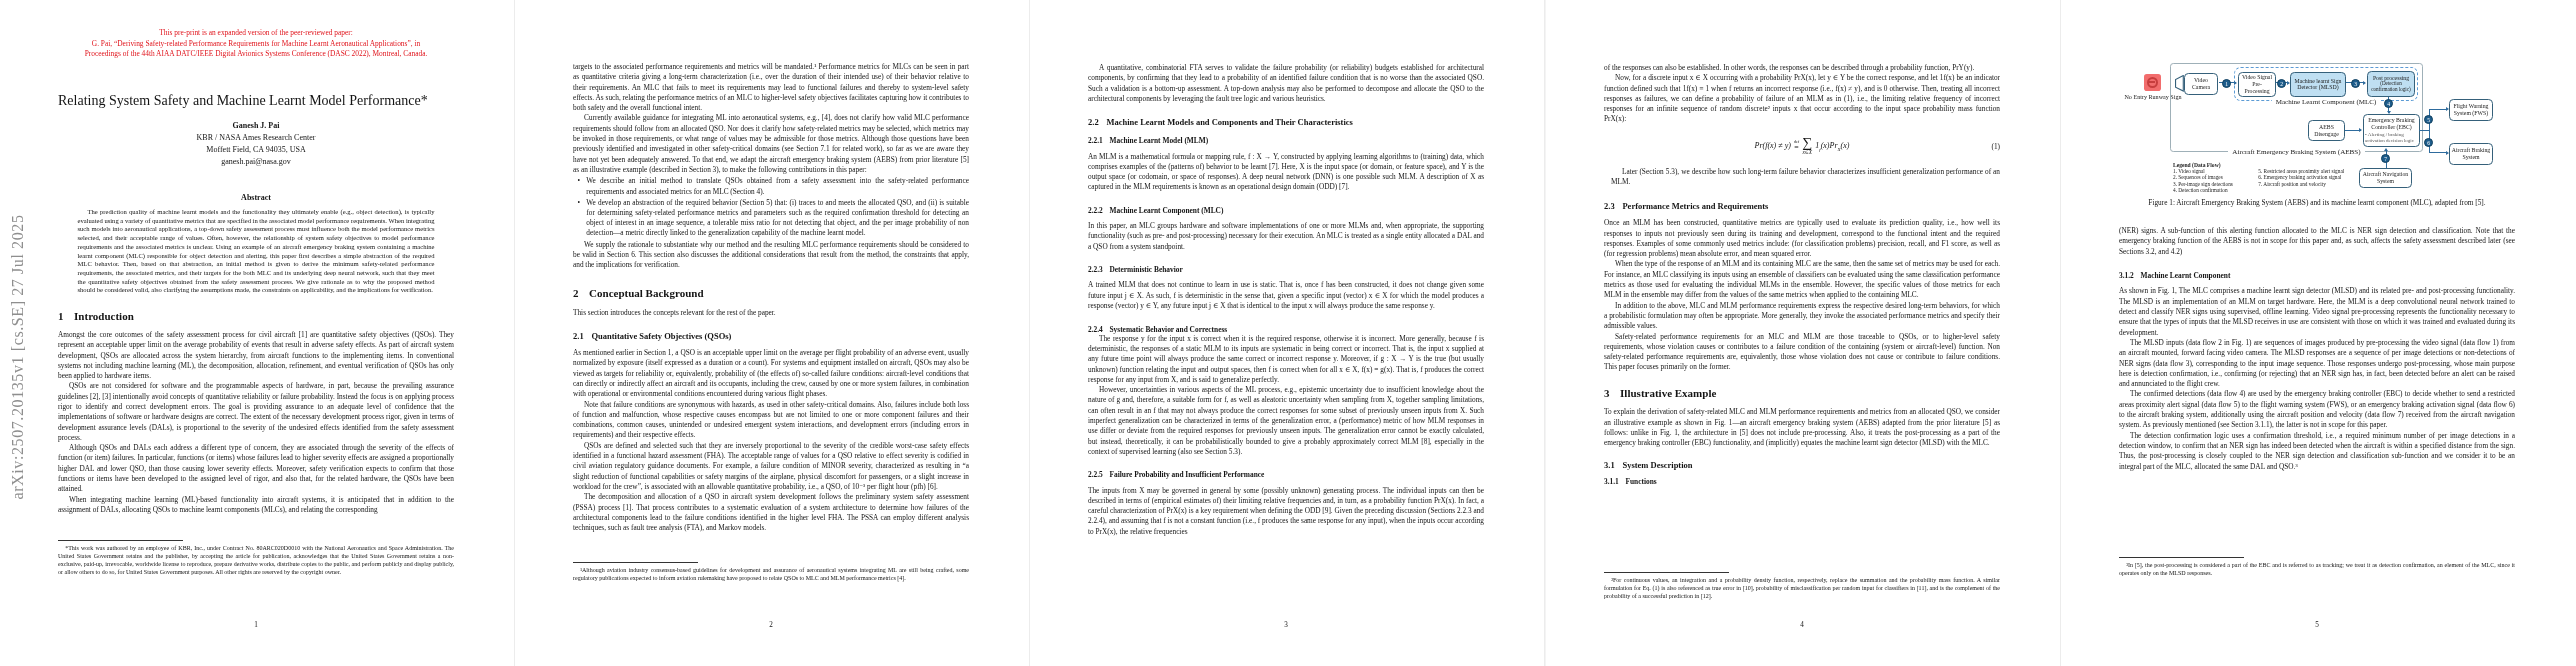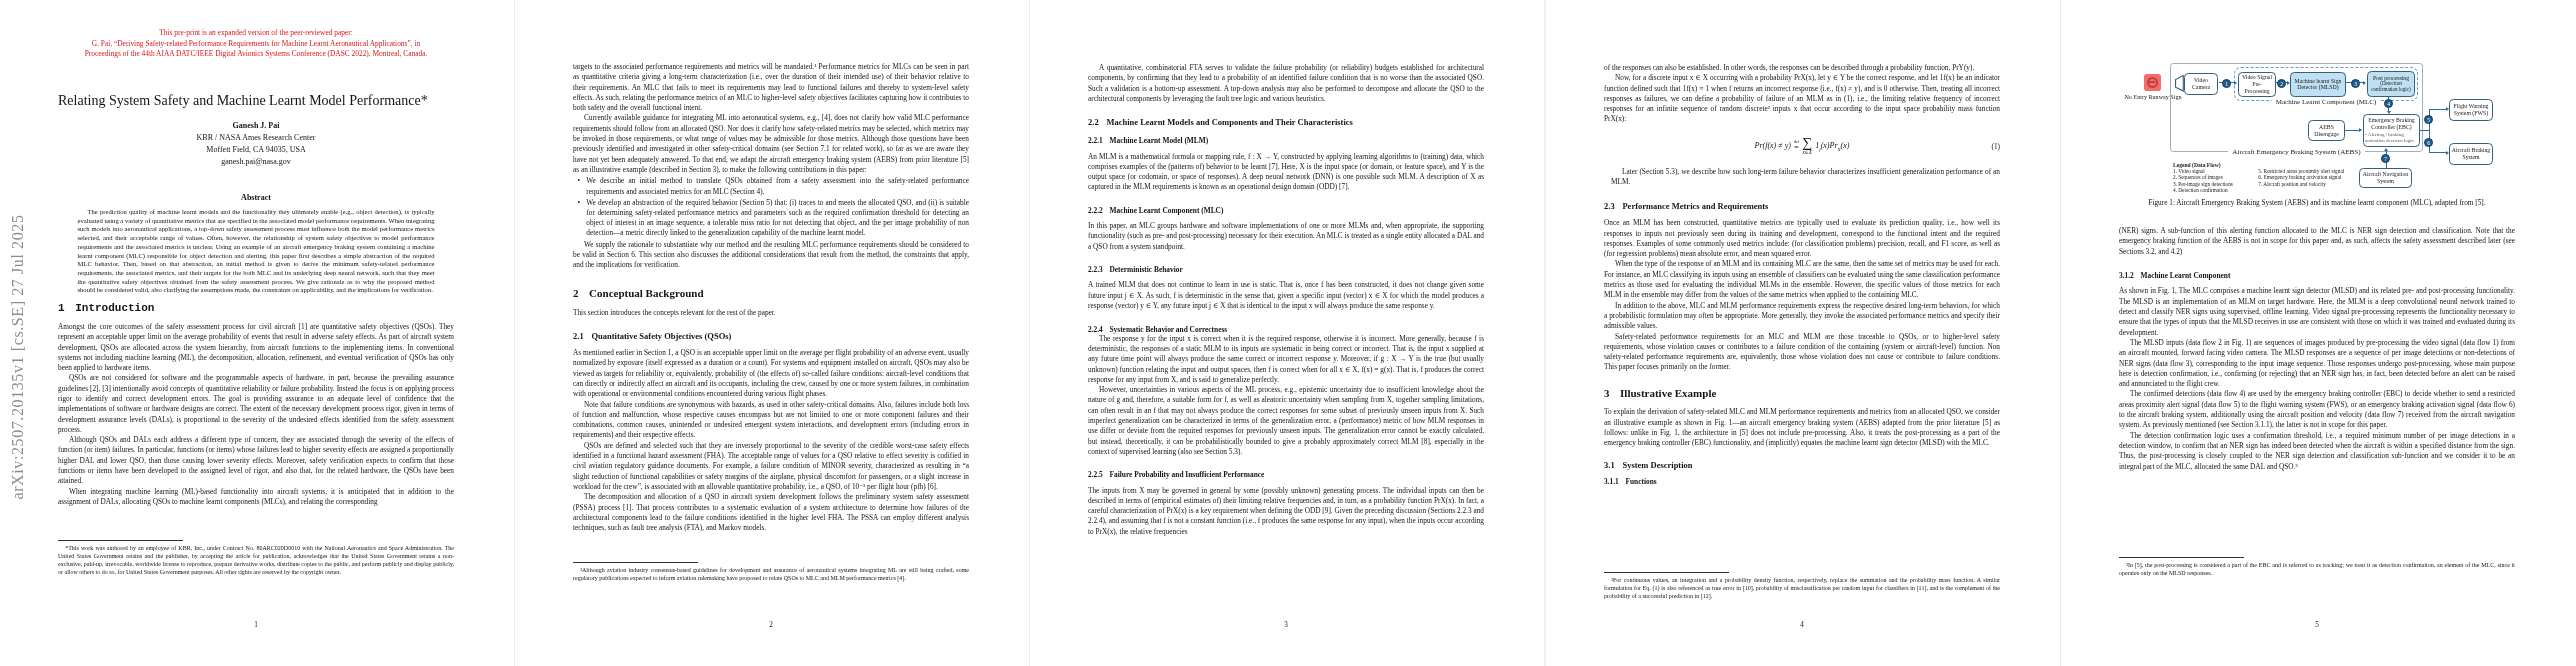--- a/index.html
+++ b/index.html
@@ -91,21 +91,21 @@
       <div>G. Pai, “Deriving Safety-related Performance Requirements for Machine Learnt Aeronautical Applications”, in</div>
       <div>Proceedings of the 44th AIAA DATC/IEEE Digital Avionics Systems Conference (DASC 2022), Montreal, Canada.</div>
     </div>
     <h1 class="title" style="margin-top:33px;">Relating System Safety and Machine Learnt Model Performance*</h1>
     <div class="al" style="margin-top:11px; font-weight:bold;">Ganesh J. Pai</div>
     <div class="al">KBR / NASA Ames Research Center</div>
     <div class="al">Moffett Field, CA 94035, USA</div>
     <div class="al">ganesh.pai@nasa.gov</div>
     <h2 class="abs-head" style="margin-top:24.5px;">Abstract</h2>
     <p class="abstract">The prediction quality of machine learnt models and the functionality they ultimately enable (e.g., object detection), is typically evaluated using a variety of quantitative metrics that are specified in the associated model performance requirements. When integrating such models into aeronautical applications, a top-down safety assessment process must influence both the model performance metrics selected, and their acceptable range of values. Often, however, the relationship of system safety objectives to model performance requirements and the associated metrics is unclear. Using an example of an aircraft emergency braking system containing a machine learnt component (MLC) responsible for object detection and alerting, this paper first describes a simple abstraction of the required MLC behavior. Then, based on that abstraction, an initial method is given to derive the minimum safety-related performance requirements, the associated metrics, and their targets for the both MLC and its underlying deep neural network, such that they meet the quantitative safety objectives obtained from the safety assessment process. We give rationale as to why the proposed method should be considered valid, also clarifying the assumptions made, the constraints on applicability, and the implications for verification.</p>
-    <h2 class="h1" style="margin-top:7px;font-family:Liberation Mono, monospace;"><span class="num">1</span><span>Introduction</span></h2>
+    <h2 class="h1" style="margin-top:15px;"><span class="num">1</span><span>Introduction</span></h2>
     <p class="b" style="margin-top:7.8px;">Amongst the core outcomes of the safety assessment process for civil aircraft [1] are quantitative safety objectives (QSOs). They represent an acceptable upper limit on the average probability of events that result in adverse safety effects. As part of aircraft system development, QSOs are allocated across the system hierarchy, from aircraft functions to the implementing items. In conventional systems not including machine learning (ML), the decomposition, allocation, refinement, and eventual verification of QSOs has only been applied to hardware items.</p>
     <p class="b ind">QSOs are not considered for software and the programmable aspects of hardware, in part, because the prevailing assurance guidelines [2], [3] intentionally avoid concepts of quantitative reliability or failure probability. Instead the focus is on applying process rigor to identify and correct development errors. The goal is providing assurance to an adequate level of confidence that the implementations of software or hardware designs are correct. The extent of the necessary development process rigor, given in terms of development assurance levels (DALs), is proportional to the severity of the undesired effects identified from the safety assessment process.</p>
     <p class="b ind">Although QSOs and DALs each address a different type of concern, they are associated through the severity of the effects of function (or item) failures. In particular, functions (or items) whose failures lead to higher severity effects are assigned a proportionally higher DAL and lower QSO, than those causing lower severity effects. Moreover, safety verification expects to confirm that those functions or items have been developed to the assigned level of rigor, and also that, for the related hardware, the QSOs have been attained.</p>
     <p class="b ind">When integrating machine learning (ML)-based functionality into aircraft systems, it is anticipated that in addition to the assignment of DALs, allocating QSOs to machine learnt components (MLCs), and relating the corresponding</p>
   </div>
   <div class="fnblock" style="top:540px;">
     <div class="fnrule"></div>
     <div class="footnote">*This work was authored by an employee of KBR, Inc., under Contract No. 80ARC020D0010 with the National Aeronautics and Space Administration. The United States Government retains and the publisher, by accepting the article for publication, acknowledges that the United States Government retains a non-exclusive, paid-up, irrevocable, worldwide license to reproduce, prepare derivative works, distribute copies to the public, and perform publicly and display publicly, or allow others to do so, for United States Government purposes. All other rights are reserved by the copyright owner.</div>
   </div>
   <div class="pageno">1</div>

